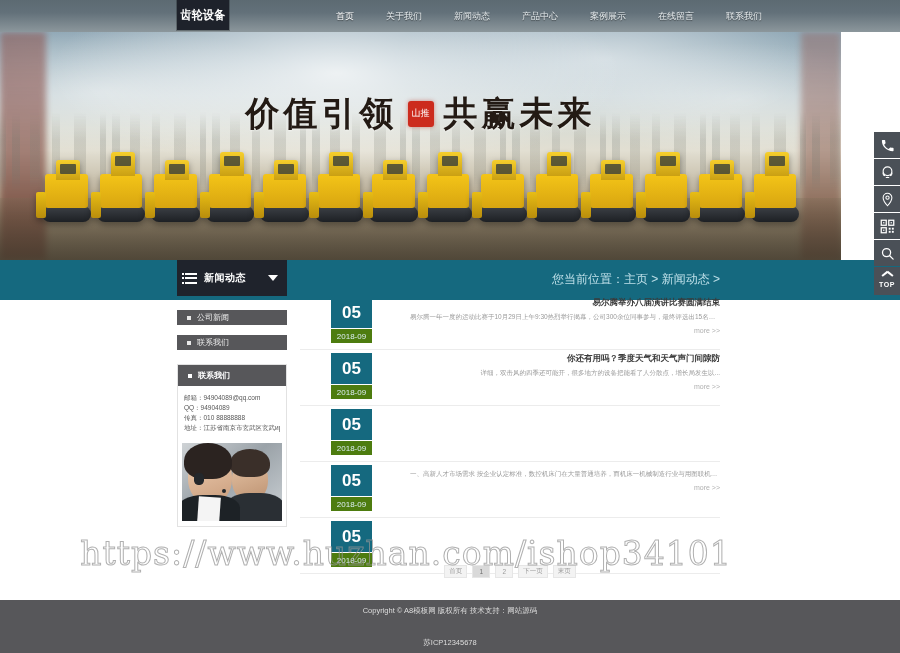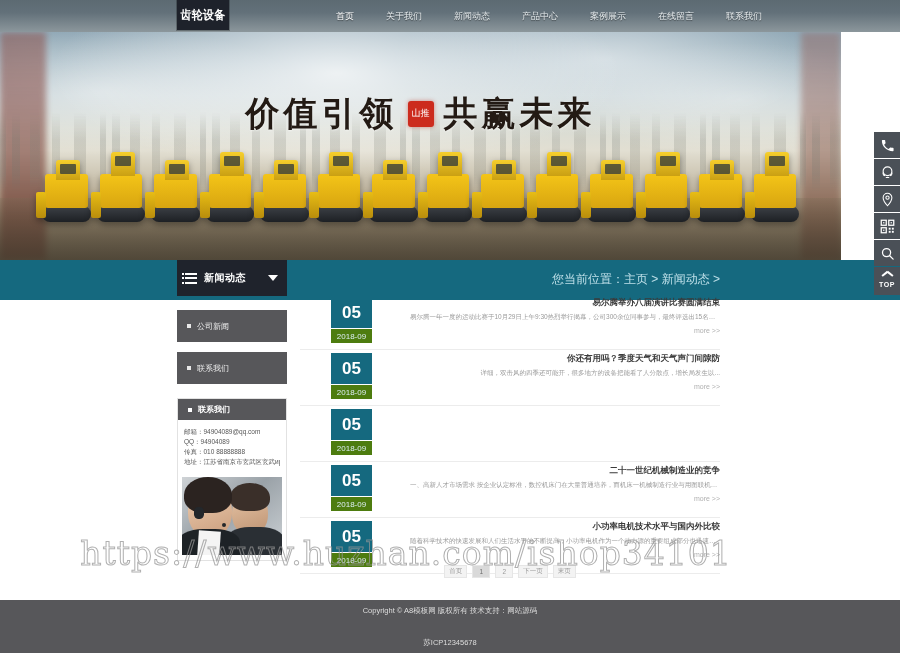--- a/index.html
+++ b/index.html
@@ -162,21 +162,21 @@
     content:""; position:absolute; left:-3px; top:0; width:2px; height:2px; background:#fff;
   }
   .cat-head .title { color: #fff; font-size: 10px; font-weight: bold; letter-spacing: .5px; }
   .cat-head .caret {
     position: absolute; right: 9px; top: 15px;
     width: 0; height: 0; border-left: 5px solid transparent; border-right: 5px solid transparent;
     border-top: 6px solid #fff;
   }
   .cat-list { margin-top: 14px; width: 110px; }
   .cat-item {
-    height: 32px; background: #57575a; margin-bottom: 10px;
+    height: 15px; background: #57575a; margin-bottom: 10px;
     display: flex; align-items: center; gap: 6px; padding-left: 10px;
     color: #efefef; font-size: 8px;
     box-shadow: 0 1px 0 rgba(255,255,255,.55);
   }
   .cat-item .sq { width: 4px; height: 4px; background: #e8e8e8; display: block; }
   .contact-box { margin-top: 14px; width: 110px; background: #fff; border: 1px solid #e2e2e2; }
   .contact-head {
     height: 21px; background: #57575a; display: flex; align-items: center; gap: 6px;
     padding-left: 10px; color: #fff; font-size: 8px; font-weight: bold;
   }
@@ -487,35 +487,29 @@
           <div class="date-ym">2018-09</div>
         </div>
       </div>
 
       <div class="news-row">
         <div class="date-box">
           <div class="date-day">05</div>
           <div class="date-ym">2018-09</div>
         </div>
         <div class="news-body">
-          <div class="news-title">二十一世纪机械制造业的竞争</div>
           <div class="news-desc">一、高新人才市场需求 按企业认定标准，数控机床门在大量普通培养，而机床一机械制造行业与用图联机开展工业图...</div>
           <div class="news-more">more &gt;&gt;</div>
         </div>
       </div>
 
       <div class="news-row">
         <div class="date-box">
           <div class="date-day">05</div>
           <div class="date-ym">2018-09</div>
-        </div>
-        <div class="news-body">
-          <div class="news-title">小功率电机技术水平与国内外比较</div>
-          <div class="news-desc">随着科学技术的快速发展和人们生活水平的不断提高，小功率电机作为一个动力源的重要组成部分也迅速发展，在世界...</div>
-          <div class="news-more">more &gt;&gt;</div>
         </div>
       </div>
 
     </div>
 
     <div class="pager">
       <span class="pg">首页</span>
       <span class="pg cur">1</span>
       <span class="pg">2</span>
       <span class="pg">下一页</span>

